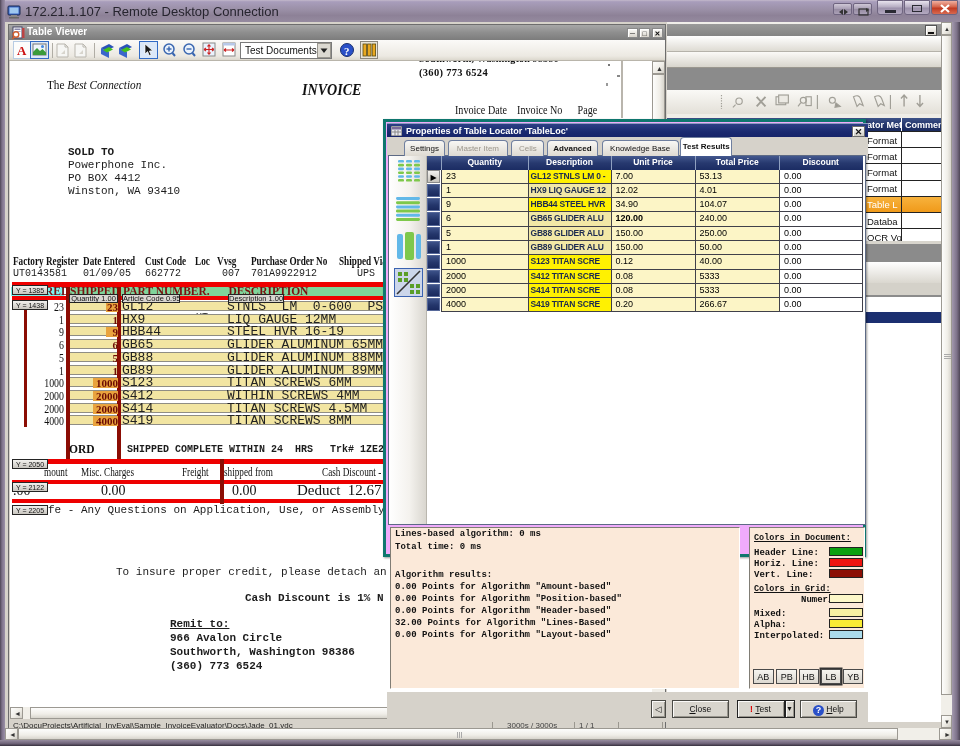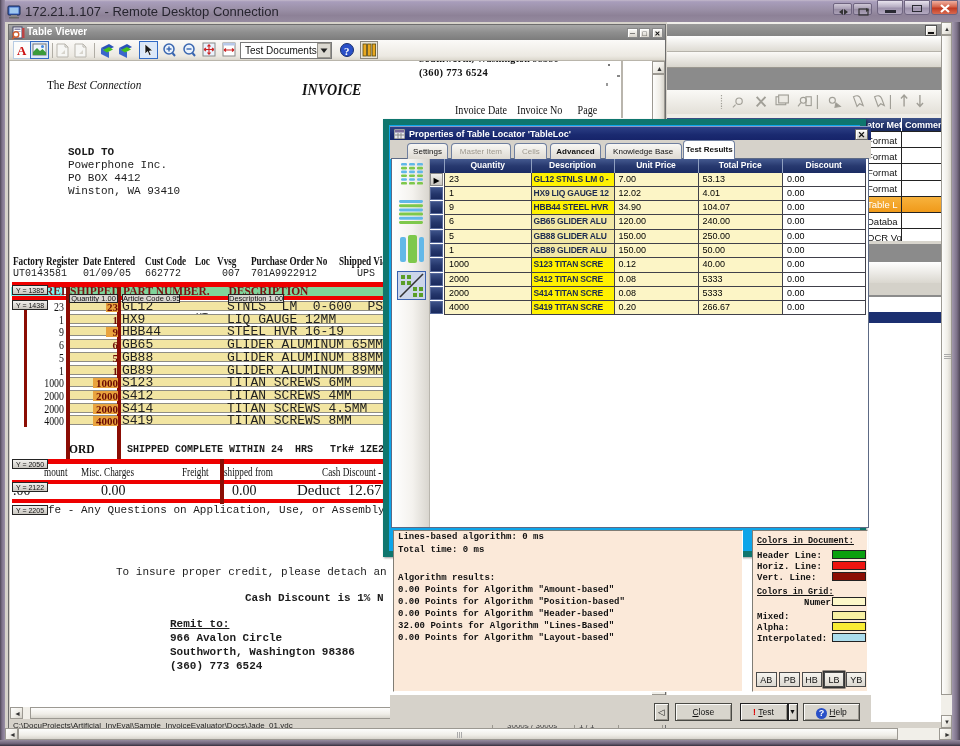--- a/index.html
+++ b/index.html
@@ -45,22 +45,22 @@
 #doc { left:1px; top:36px; width:642px; height:646px; background:#fff; overflow:hidden; }
 #tvvscroll { left:643px; top:36px; width:13px; height:646px; background:#f1efe9; }
 #tvhscroll { left:1px; top:682px; width:642px; height:12px; background:#f1efe9; }
 #tvstatus { left:1px; top:694px; width:654px; height:11px; background:#d6d2ca;
   font-size:8px; color:#222; }
 
 
 #bgwin { left:667px; top:22px; width:274px; height:700px; background:#fff; }
 
 
-#dlg { left:383px; top:119px; width:483px; height:438px; background:#0ea5e9;
-  border:6px solid #0f766e; box-shadow:1px 1px 2px rgba(0,0,0,.4); }
+#dlg { left:383px; top:119px; width:483px; height:438px; background:#f0abfc;
+  border:3px solid #0f766e; box-shadow:1px 1px 2px rgba(0,0,0,.4); }
 
 
 .sb { background:#f1efe9; }
 .sbtn { position:absolute; background:linear-gradient(135deg,#fefefd 0%,#efede7 55%,#d2cfc7 100%);
   border:1px solid #9c9992; }
 .sbthumb { position:absolute; background:linear-gradient(90deg,#fdfdfc 0%,#f0eee8 60%,#d8d5cd 100%);
   border:1px solid #9c9992; }
 #rdphs .sbthumb, #tvhscroll .sbthumb { background:linear-gradient(180deg,#fdfdfc 0%,#f0eee8 60%,#d8d5cd 100%); }
 
 
@@ -270,21 +270,21 @@
         <div class="dtxt" style="left:217px; top:63.5px; line-height:12px; font-size:13px; color:#222;">GLIDER ALUMINUM 89MM</div>
         <div class="yrow" style="top:76.2px;"></div>
         <div class="qty" style="left:14px; top:76.2px; line-height:12px;">1000</div>
         <div class="oship" style="left:83px; top:77.2px; width:25px; height:10px; line-height:10px;">1000</div>
         <div class="dtxt" style="left:112px; top:76.2px; line-height:12px; font-size:13px; color:#222;">S123</div>
         <div class="dtxt" style="left:217px; top:76.2px; line-height:12px; font-size:13px; color:#222;">TITAN SCREWS 6MM</div>
         <div class="yrow" style="top:88.9px;"></div>
         <div class="qty" style="left:14px; top:88.9px; line-height:12px;">2000</div>
         <div class="oship" style="left:83px; top:89.9px; width:25px; height:10px; line-height:10px;">2000</div>
         <div class="dtxt" style="left:112px; top:88.9px; line-height:12px; font-size:13px; color:#222;">S412</div>
-        <div class="dtxt" style="left:217px; top:88.9px; line-height:12px; font-size:13px; color:#222;">TITAN SCREWS 4MM</div>
+        <div class="dtxt" style="left:217px; top:88.9px; line-height:12px; font-size:13px; color:#222;">WITHIN SCREWS 4MM</div>
         <div class="yrow" style="top:101.6px;"></div>
         <div class="qty" style="left:14px; top:101.6px; line-height:12px;">2000</div>
         <div class="oship" style="left:83px; top:102.6px; width:25px; height:10px; line-height:10px;">2000</div>
         <div class="dtxt" style="left:112px; top:101.6px; line-height:12px; font-size:13px; color:#222;">S414</div>
         <div class="dtxt" style="left:217px; top:101.6px; line-height:12px; font-size:13px; color:#222;">TITAN SCREWS 4.5MM</div>
         <div class="yrow" style="top:114.3px;"></div>
         <div class="qty" style="left:14px; top:114.3px; line-height:12px;">4000</div>
         <div class="oship" style="left:83px; top:115.3px; width:25px; height:10px; line-height:10px;">4000</div>
         <div class="dtxt" style="left:112px; top:114.3px; line-height:12px; font-size:13px; color:#222;">S419</div>
         <div class="dtxt" style="left:217px; top:114.3px; line-height:12px; font-size:13px; color:#222;">TITAN SCREWS 8MM</div>
@@ -529,21 +529,21 @@
       <div style="position:absolute; left:0; top:28.6px; width:13px; height:13.3px;background:linear-gradient(180deg,#3c5188 0%,#24366b 55%,#1a2a5e 100%); border:1px solid #57699a;"></div>
       <div style="position:absolute; left:14px; top:28.6px; width:86.5px; height:14.3px;background:#fcf5c6; border-bottom:1px solid #40404a; border-left:1px solid #40404a;font-size:9px; color:#000; padding-left:4px; line-height:13.5px; white-space:nowrap; overflow:hidden;">9</div>
       <div style="position:absolute; left:100.5px; top:28.6px; width:83px; height:14.3px;background:#fff101; border-bottom:1px solid #40404a; border-left:1px solid #40404a;font-size:8.5px; font-weight:bold; color:#1c2a50; padding-left:2px; line-height:13.5px; letter-spacing:-0.2px; white-space:nowrap; overflow:hidden;">HBB44 STEEL HVR</div>
       <div style="position:absolute; left:183.5px; top:28.6px; width:84px; height:14.3px;background:#fcf5c6; border-bottom:1px solid #40404a; border-left:1px solid #40404a;font-size:9px; color:#000; padding-left:4px; line-height:13.5px; white-space:nowrap; overflow:hidden;">34.90</div>
       <div style="position:absolute; left:267.5px; top:28.6px; width:84.5px; height:14.3px;background:#fcf5c6; border-bottom:1px solid #40404a; border-left:1px solid #40404a;font-size:9px; color:#000; padding-left:4px; line-height:13.5px; white-space:nowrap; overflow:hidden;">104.07</div>
       <div style="position:absolute; left:352px; top:28.6px; width:82.5px; height:14.3px;background:#ffffff; border-bottom:1px solid #40404a; border-left:1px solid #40404a;font-size:9px; color:#000; padding-left:4px; line-height:13.5px; white-space:nowrap; overflow:hidden;">0.00</div>
       <div style="position:absolute; left:434.5px; top:28.6px; width:1px; height:14.3px; background:#40404a;"></div>
       <div style="position:absolute; left:0; top:42.9px; width:13px; height:13.3px;background:linear-gradient(180deg,#3c5188 0%,#24366b 55%,#1a2a5e 100%); border:1px solid #57699a;"></div>
       <div style="position:absolute; left:14px; top:42.9px; width:86.5px; height:14.3px;background:#fcf5c6; border-bottom:1px solid #40404a; border-left:1px solid #40404a;font-size:9px; color:#000; padding-left:4px; line-height:13.5px; white-space:nowrap; overflow:hidden;">6</div>
       <div style="position:absolute; left:100.5px; top:42.9px; width:83px; height:14.3px;background:#f2e8a6; border-bottom:1px solid #40404a; border-left:1px solid #40404a;font-size:8.5px; font-weight:bold; color:#1c2a50; padding-left:2px; line-height:13.5px; letter-spacing:-0.2px; white-space:nowrap; overflow:hidden;">GB65 GLIDER ALU</div>
-      <div style="position:absolute; left:183.5px; top:42.9px; width:84px; height:14.3px;background:#fcf5c6; border-bottom:1px solid #40404a; border-left:1px solid #40404a;font-size:9px; color:#000; padding-left:4px; line-height:13.5px; white-space:nowrap; overflow:hidden;">120.00</div>
+      <div style="position:absolute; left:183.5px; top:42.9px; width:84px; height:14.3px;background:#fcf5c6; border-bottom:1px solid #40404a; border-left:1px solid #40404a;font-size:9px; color:#000; padding-left:4px; line-height:13.5px; white-space:nowrap; overflow:hidden;font-weight:bold;">120.00</div>
       <div style="position:absolute; left:267.5px; top:42.9px; width:84.5px; height:14.3px;background:#fcf5c6; border-bottom:1px solid #40404a; border-left:1px solid #40404a;font-size:9px; color:#000; padding-left:4px; line-height:13.5px; white-space:nowrap; overflow:hidden;">240.00</div>
       <div style="position:absolute; left:352px; top:42.9px; width:82.5px; height:14.3px;background:#ffffff; border-bottom:1px solid #40404a; border-left:1px solid #40404a;font-size:9px; color:#000; padding-left:4px; line-height:13.5px; white-space:nowrap; overflow:hidden;">0.00</div>
       <div style="position:absolute; left:434.5px; top:42.9px; width:1px; height:14.3px; background:#40404a;"></div>
       <div style="position:absolute; left:0; top:57.2px; width:13px; height:13.3px;background:linear-gradient(180deg,#3c5188 0%,#24366b 55%,#1a2a5e 100%); border:1px solid #57699a;"></div>
       <div style="position:absolute; left:14px; top:57.2px; width:86.5px; height:14.3px;background:#fcf5c6; border-bottom:1px solid #40404a; border-left:1px solid #40404a;font-size:9px; color:#000; padding-left:4px; line-height:13.5px; white-space:nowrap; overflow:hidden;">5</div>
       <div style="position:absolute; left:100.5px; top:57.2px; width:83px; height:14.3px;background:#f2e8a6; border-bottom:1px solid #40404a; border-left:1px solid #40404a;font-size:8.5px; font-weight:bold; color:#1c2a50; padding-left:2px; line-height:13.5px; letter-spacing:-0.2px; white-space:nowrap; overflow:hidden;">GB88 GLIDER ALU</div>
       <div style="position:absolute; left:183.5px; top:57.2px; width:84px; height:14.3px;background:#fcf5c6; border-bottom:1px solid #40404a; border-left:1px solid #40404a;font-size:9px; color:#000; padding-left:4px; line-height:13.5px; white-space:nowrap; overflow:hidden;">150.00</div>
       <div style="position:absolute; left:267.5px; top:57.2px; width:84.5px; height:14.3px;background:#fcf5c6; border-bottom:1px solid #40404a; border-left:1px solid #40404a;font-size:9px; color:#000; padding-left:4px; line-height:13.5px; white-space:nowrap; overflow:hidden;">250.00</div>
       <div style="position:absolute; left:352px; top:57.2px; width:82.5px; height:14.3px;background:#ffffff; border-bottom:1px solid #40404a; border-left:1px solid #40404a;font-size:9px; color:#000; padding-left:4px; line-height:13.5px; white-space:nowrap; overflow:hidden;">0.00</div>
       <div style="position:absolute; left:434.5px; top:57.2px; width:1px; height:14.3px; background:#40404a;"></div>

